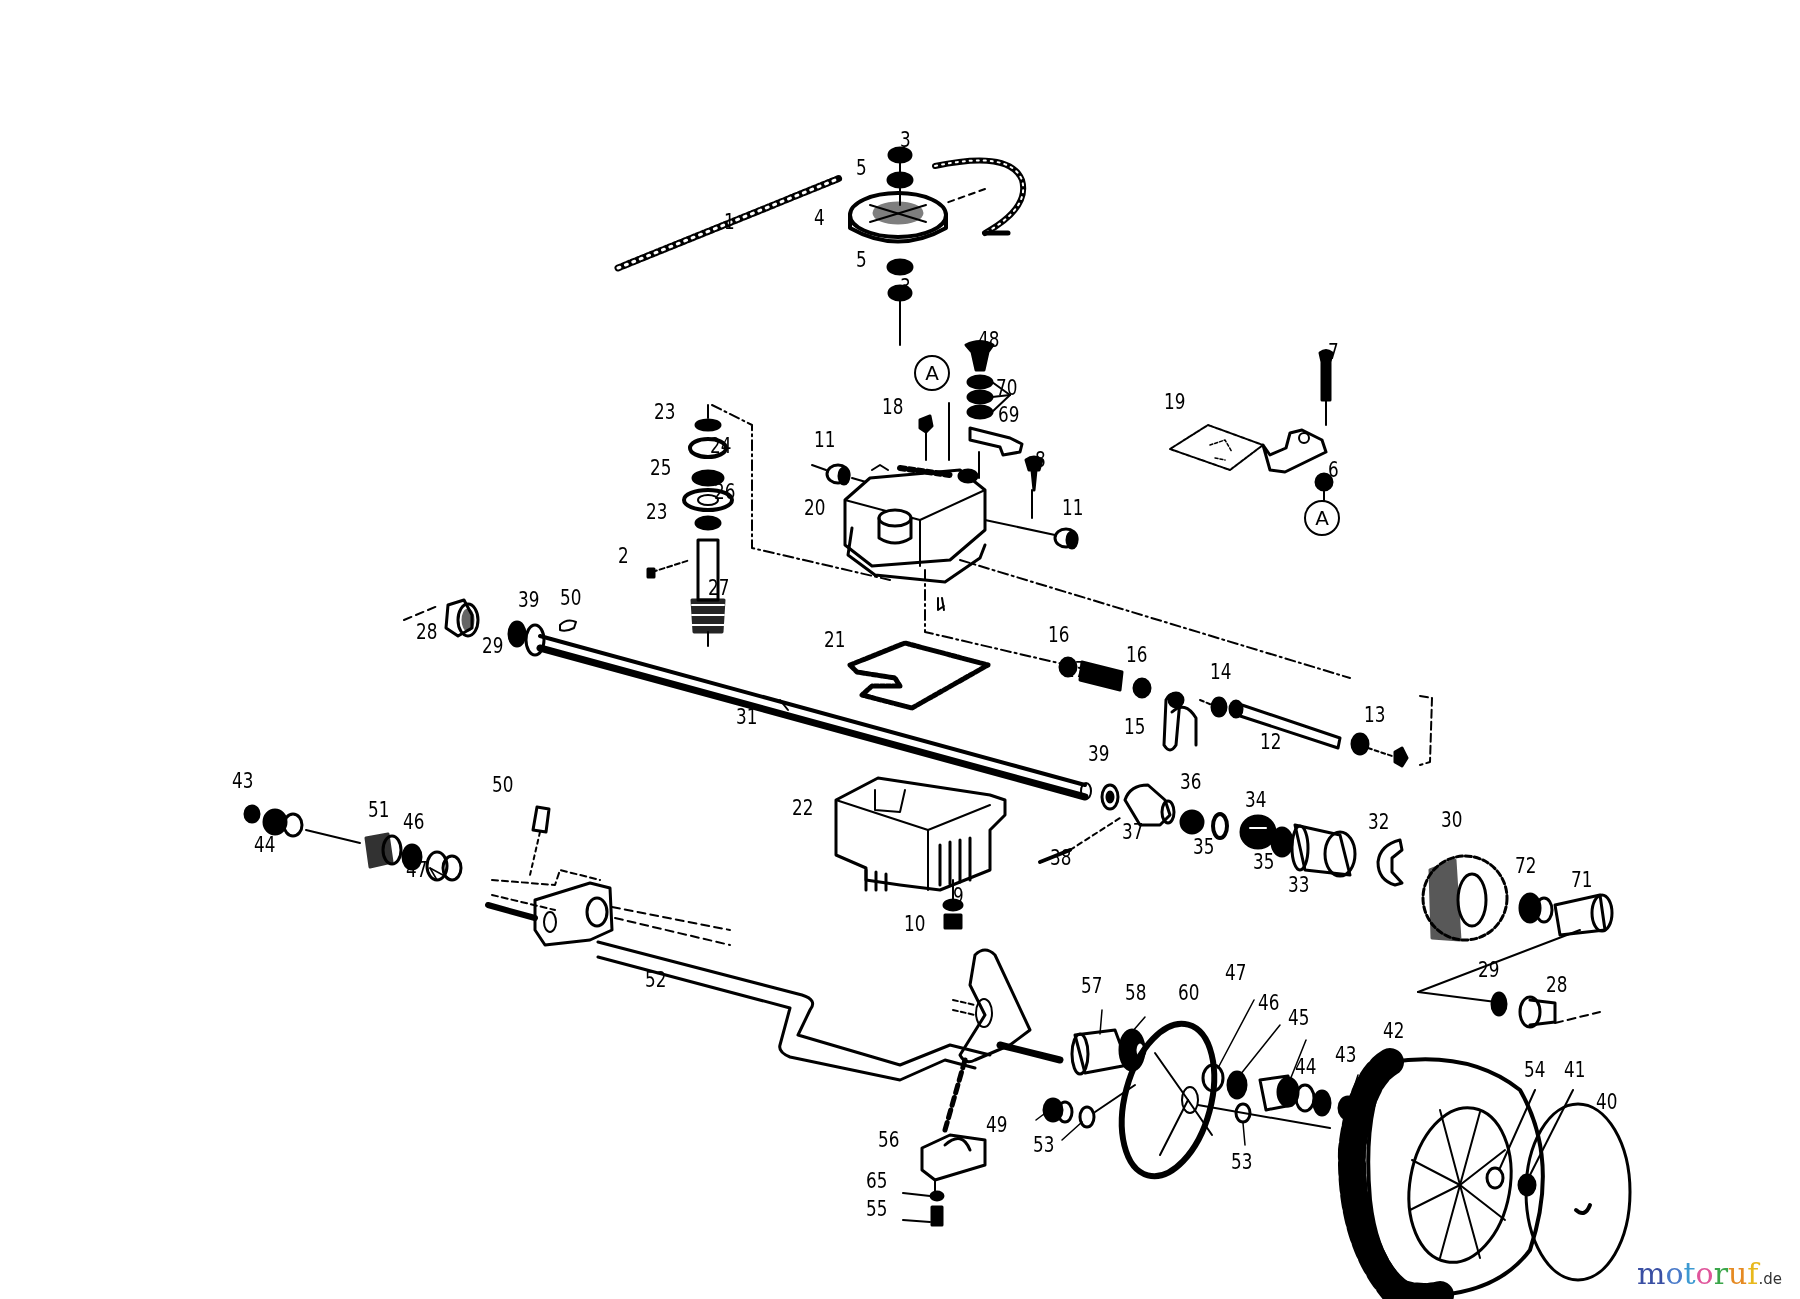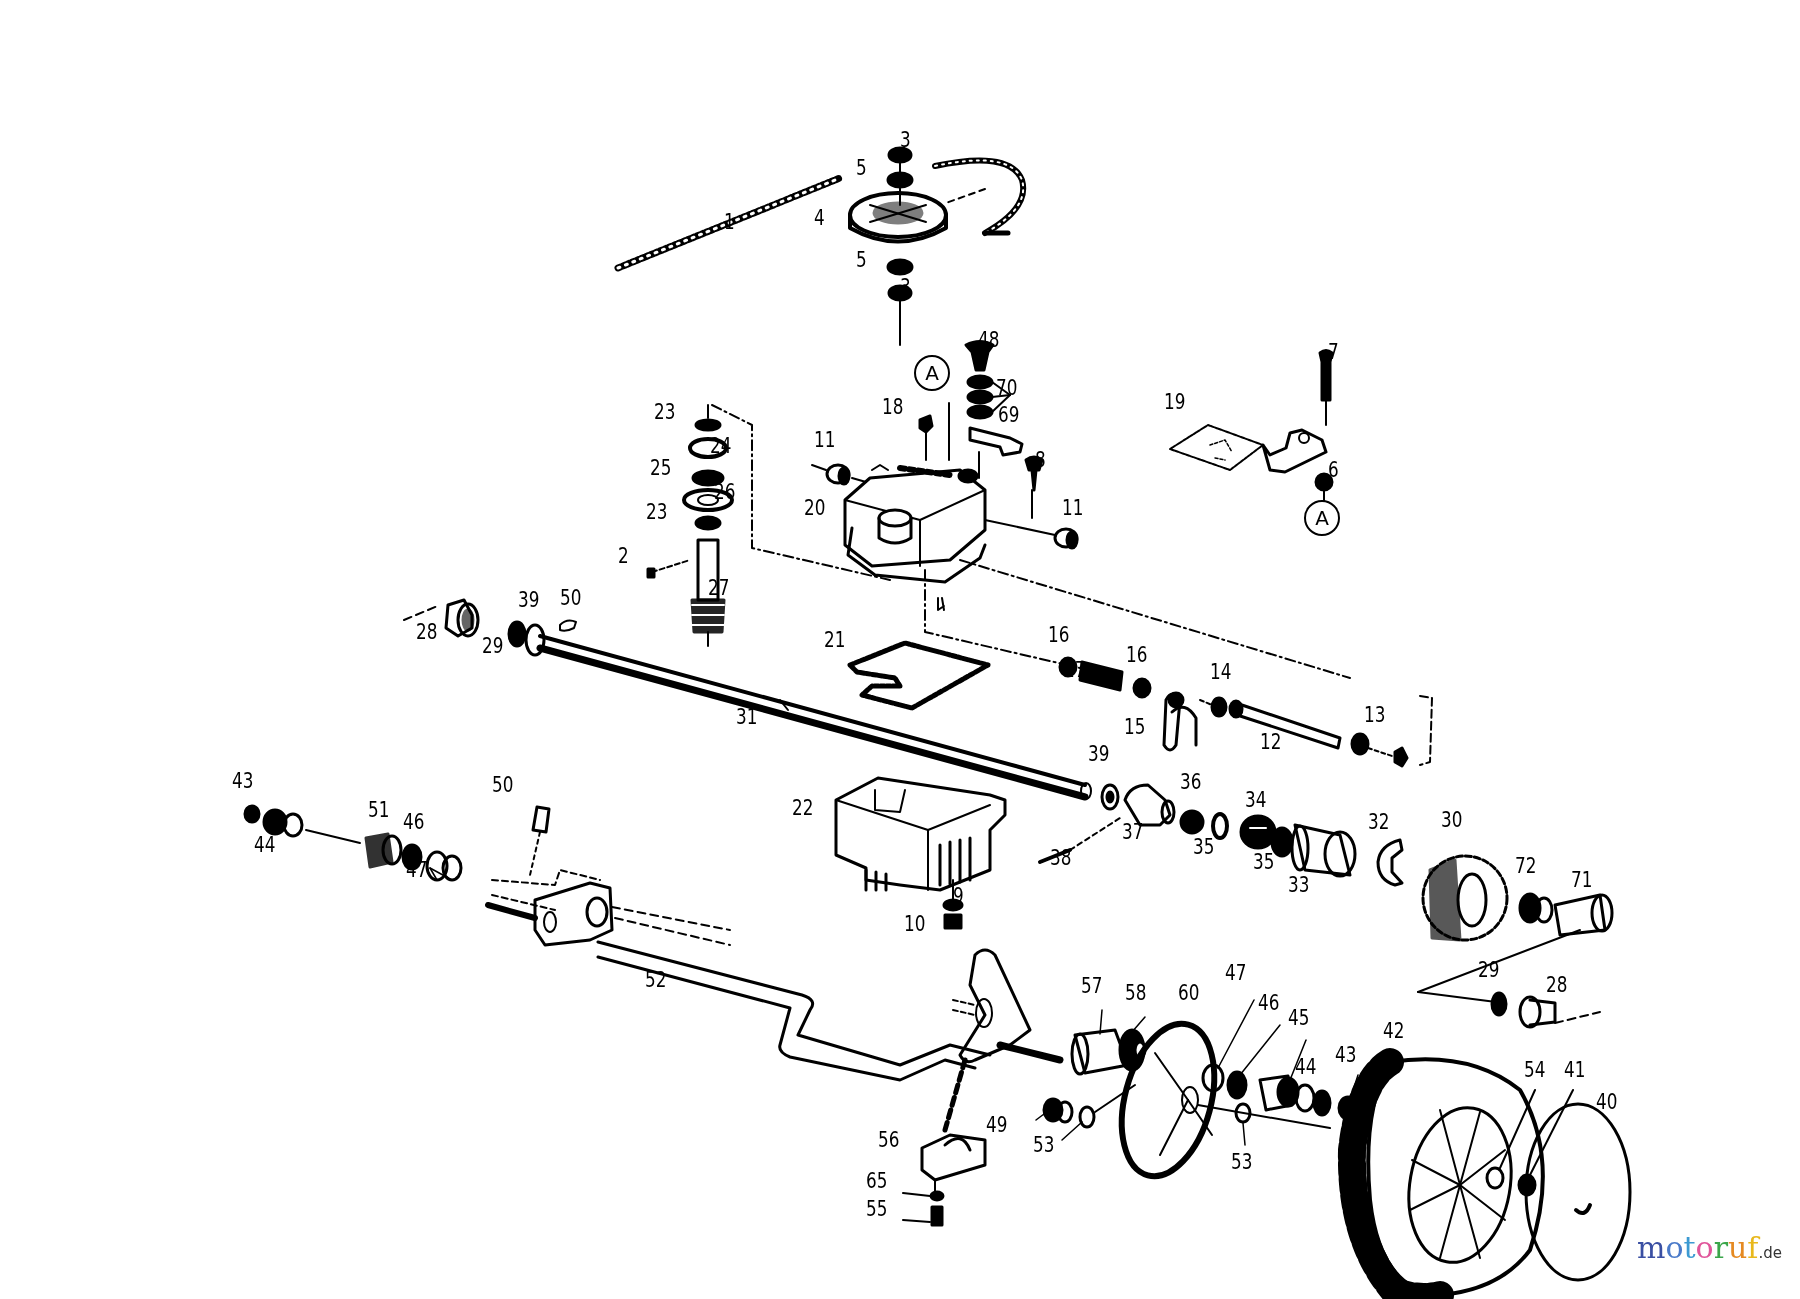--- a/index.html
+++ b/index.html
@@ -1,20 +1,20 @@
 <!DOCTYPE html>
 <html><head>
 <meta charset="utf-8">
 <style>
   html, body { margin: 0; padding: 0; background: #ffffff; }
   body { width: 1800px; height: 1299px; position: relative; overflow: hidden; font-family: "DejaVu Sans", sans-serif; }
   #canvas { position: absolute; left: 0; top: 0; width: 1800px; height: 1299px; }
   .lbl { position: absolute; font-family: "DejaVu Sans Condensed", "DejaVu Sans", sans-serif; font-size: 22px; color: #000; line-height: 1; transform: scaleX(0.85); transform-origin: left top; white-space: nowrap; }
   .circle-lbl { position: absolute; width: 32px; height: 32px; border: 2px solid #000; border-radius: 50%; text-align: center; line-height: 32px; font-size: 20px; font-family: "DejaVu Sans", sans-serif; background: #fff; }
-  #watermark { position: absolute; left: 1637px; top: 1230px; font-family: "DejaVu Serif", serif; font-size: 30px; letter-spacing: 0px; }
+  #watermark { position: absolute; left: 1637px; top: 1256px; font-family: "DejaVu Serif", serif; font-size: 30px; letter-spacing: 0px; }
   #watermark .tld { font-family: "DejaVu Sans", sans-serif; font-size: 15px; color: #333; }
 </style>
 </head>
 <body>
 
 <div id="canvas">
   <svg width="1800" height="1299" viewBox="0 0 1800 1299" xmlns="http://www.w3.org/2000/svg">
     <g fill="none" stroke="#000" stroke-width="3" stroke-linecap="round" stroke-linejoin="round">
 
       <g>

